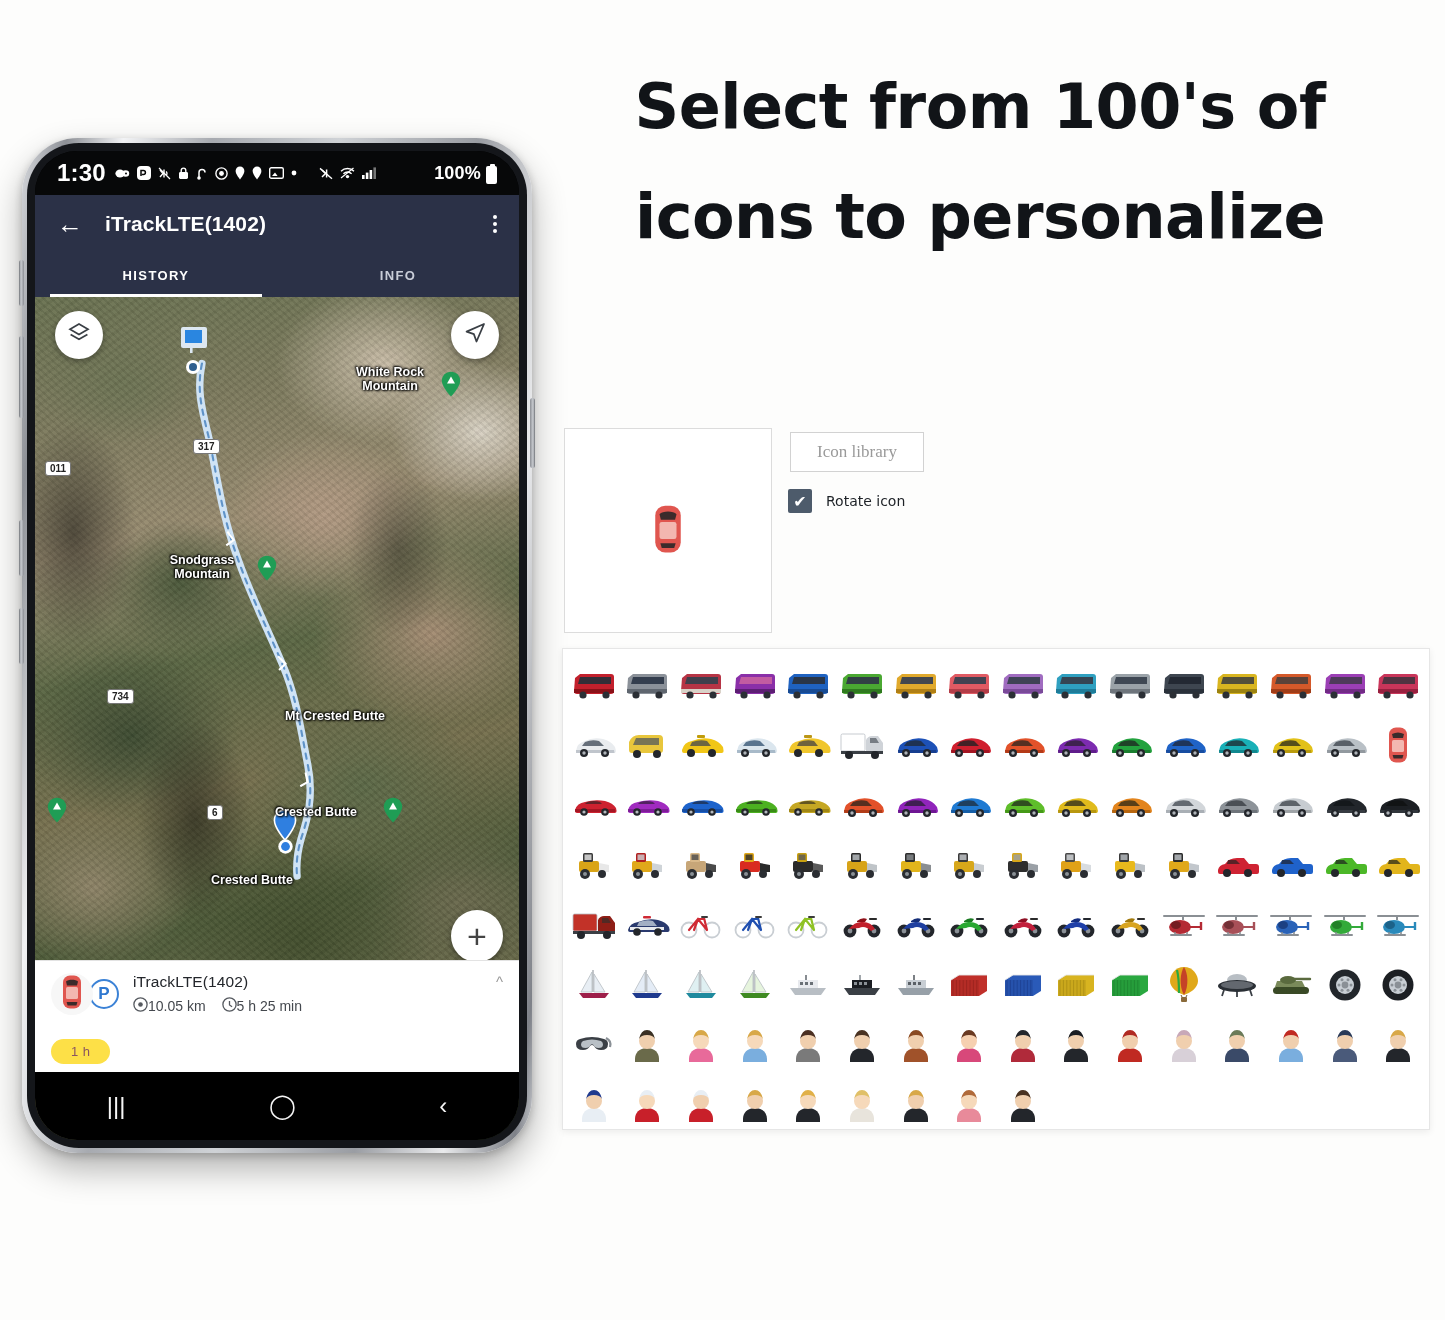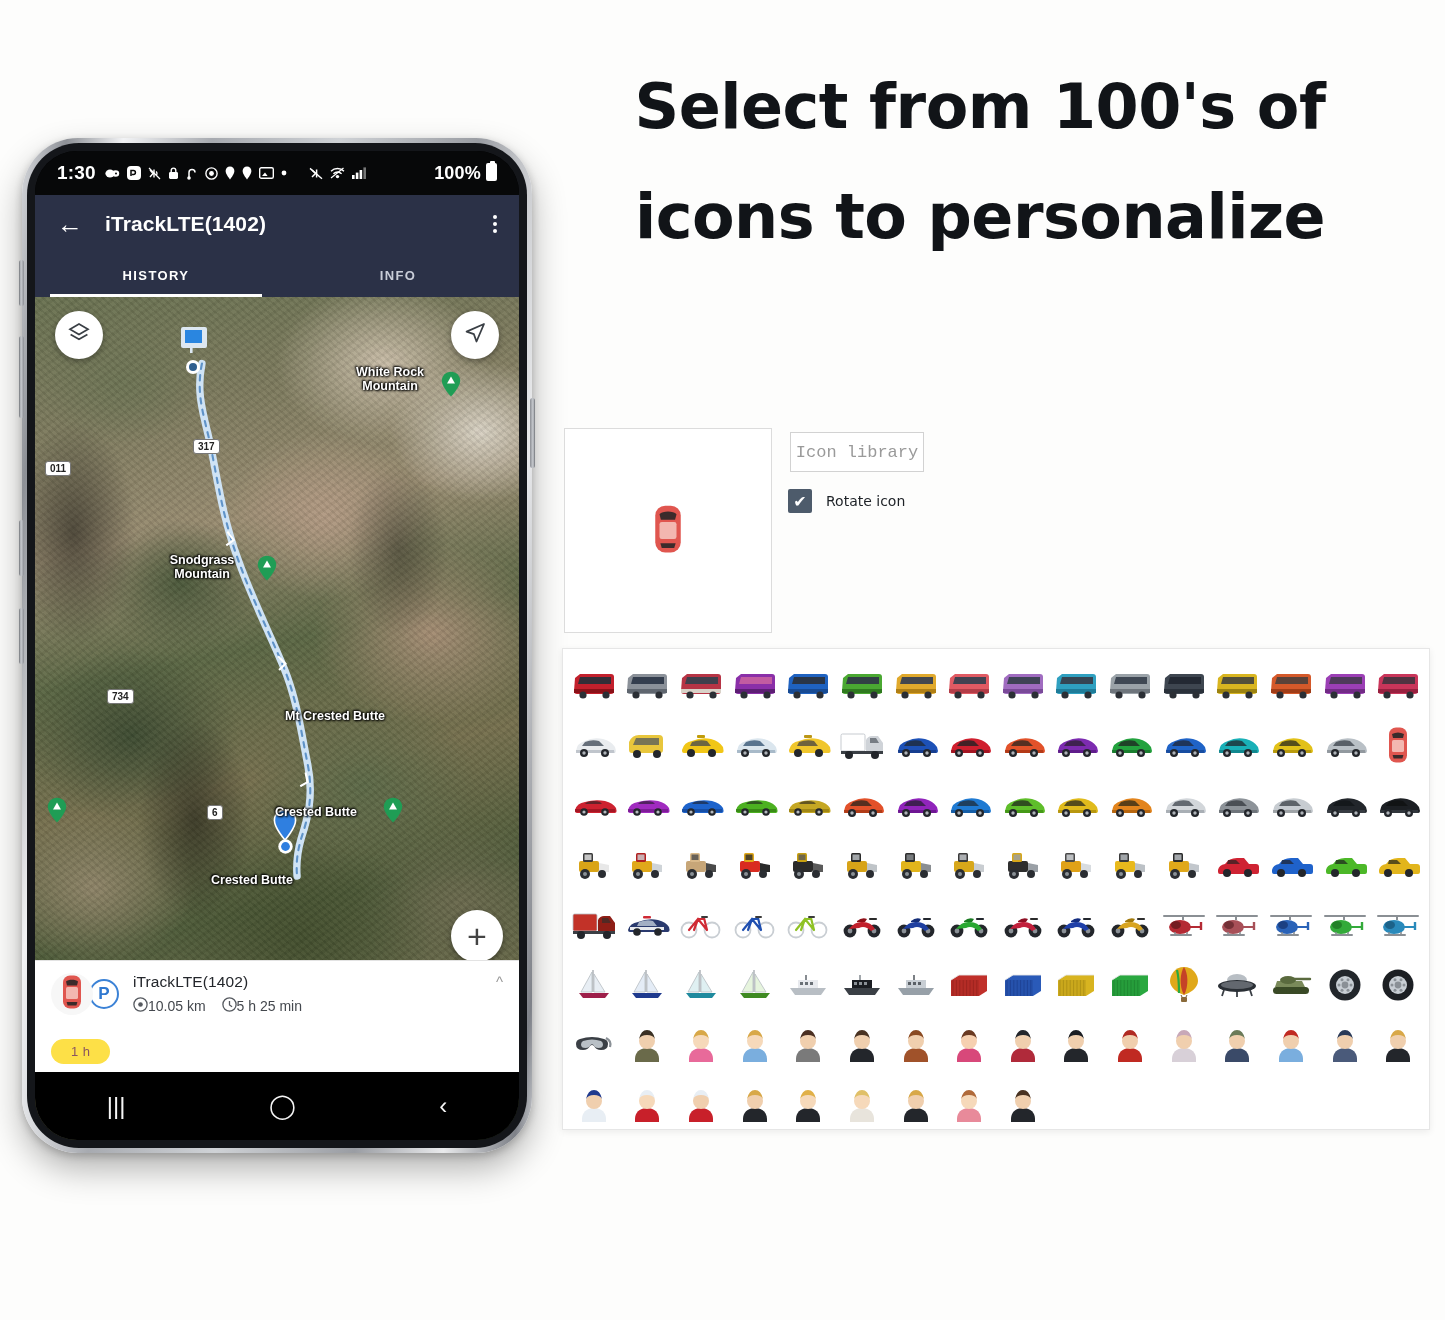--- a/index.html
+++ b/index.html
@@ -60,25 +60,25 @@
     border-radius: 3px; background: linear-gradient(270deg,#6f7277,#c9ccd1 40%,#8b8e94); }
 
   
   .statusbar {
     position: absolute; left:0; top:0; width:100%; height: 44px;
     background: #070809;
     display: flex; align-items: center; padding: 0 22px;
     color: #fff; font-size: 19px; font-weight: 700;
     letter-spacing: .2px;
   }
-  .sb-time { margin-right: 9px; font-size: 19px; }
+  .sb-time { margin-right: 9px; font-size: 24px; }
   .sb-icons { display:flex; align-items:center; gap:7px; flex: 1; font-size: 15px; line-height:1; }
   .sb-ic { display:inline-block; color:#fff; }
   .sb-ic svg { display:block; }
-  .sb-right { display:flex; align-items:flex-start; gap:5px; font-size:18px; font-weight:700;}
+  .sb-right { display:flex; align-items:flex-end; gap:5px; font-size:18px; font-weight:700;}
   .batt {
     width: 11px; height: 18px; border: 2px solid #fff; border-radius: 2px;
     position: relative; background:#fff;
   }
   .batt:before { content:''; position:absolute; left:2px; top:-4px; width:5px; height:3px;
      background:#fff; border-radius:1px; }
 
   
   .appbar {
     position: absolute; left:0; top:44px; width:100%; height: 58px;
@@ -193,21 +193,21 @@
   
   .preview-box {
     position:absolute; left:564px; top:428px; width:208px; height:205px;
     background:#fff; border:1px solid #dcdcdc;
     display:flex; align-items:center; justify-content:center;
   }
   .lib-btn {
     position:absolute; left:790px; top:432px; width:134px; height:40px;
     border:1px solid #d2d2d2; background:#fff;
     display:flex; align-items:center; justify-content:center;
-    color:#9a9a9a; font-size:17px; font-family:Liberation Mono, monospace;
+    color:#9a9a9a; font-size:17px; font-family:Liberation Serif, serif;
   }
   .rot-row { position:absolute; left:788px; top:489px; display:flex; align-items:center; gap:14px;}
   .checkbox { width:24px; height:24px; background:#4d5b6b; border-radius:2px;
      display:flex; align-items:center; justify-content:center; color:#fff; font-size:16px;}
   .rot-label { font-size:14px; color:#1d2126; font-family:"DejaVu Sans", sans-serif;}
 
   
   .grid-panel {
     position:absolute; left:562px; top:648px; width:868px; height:482px;
     background:#fff; border:1px solid #e6e6e6;

